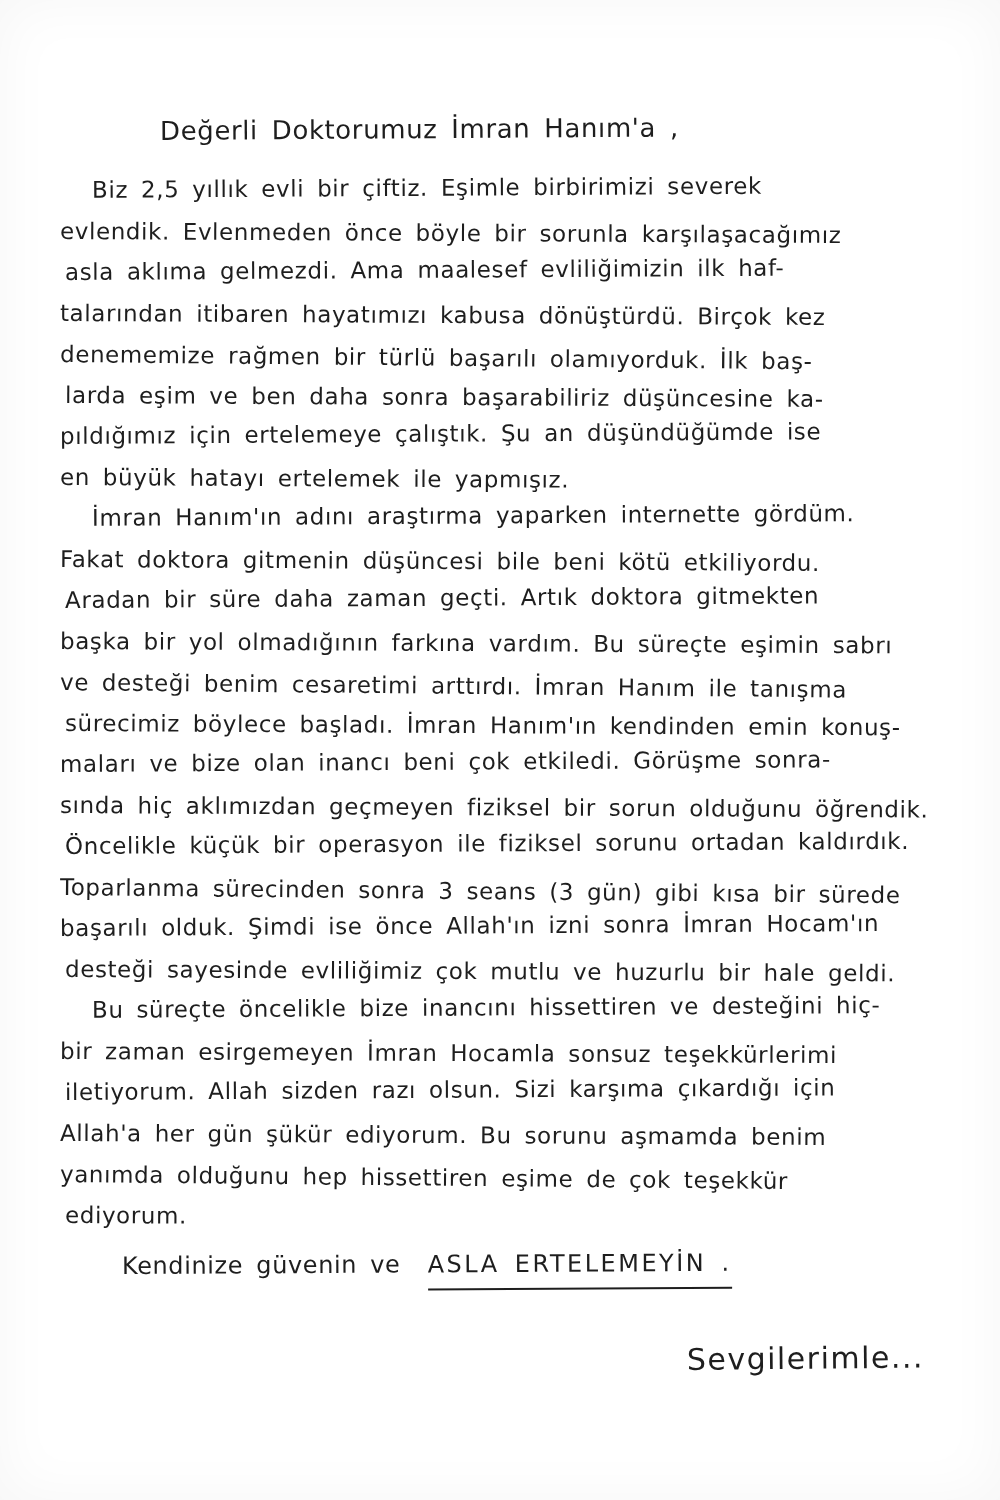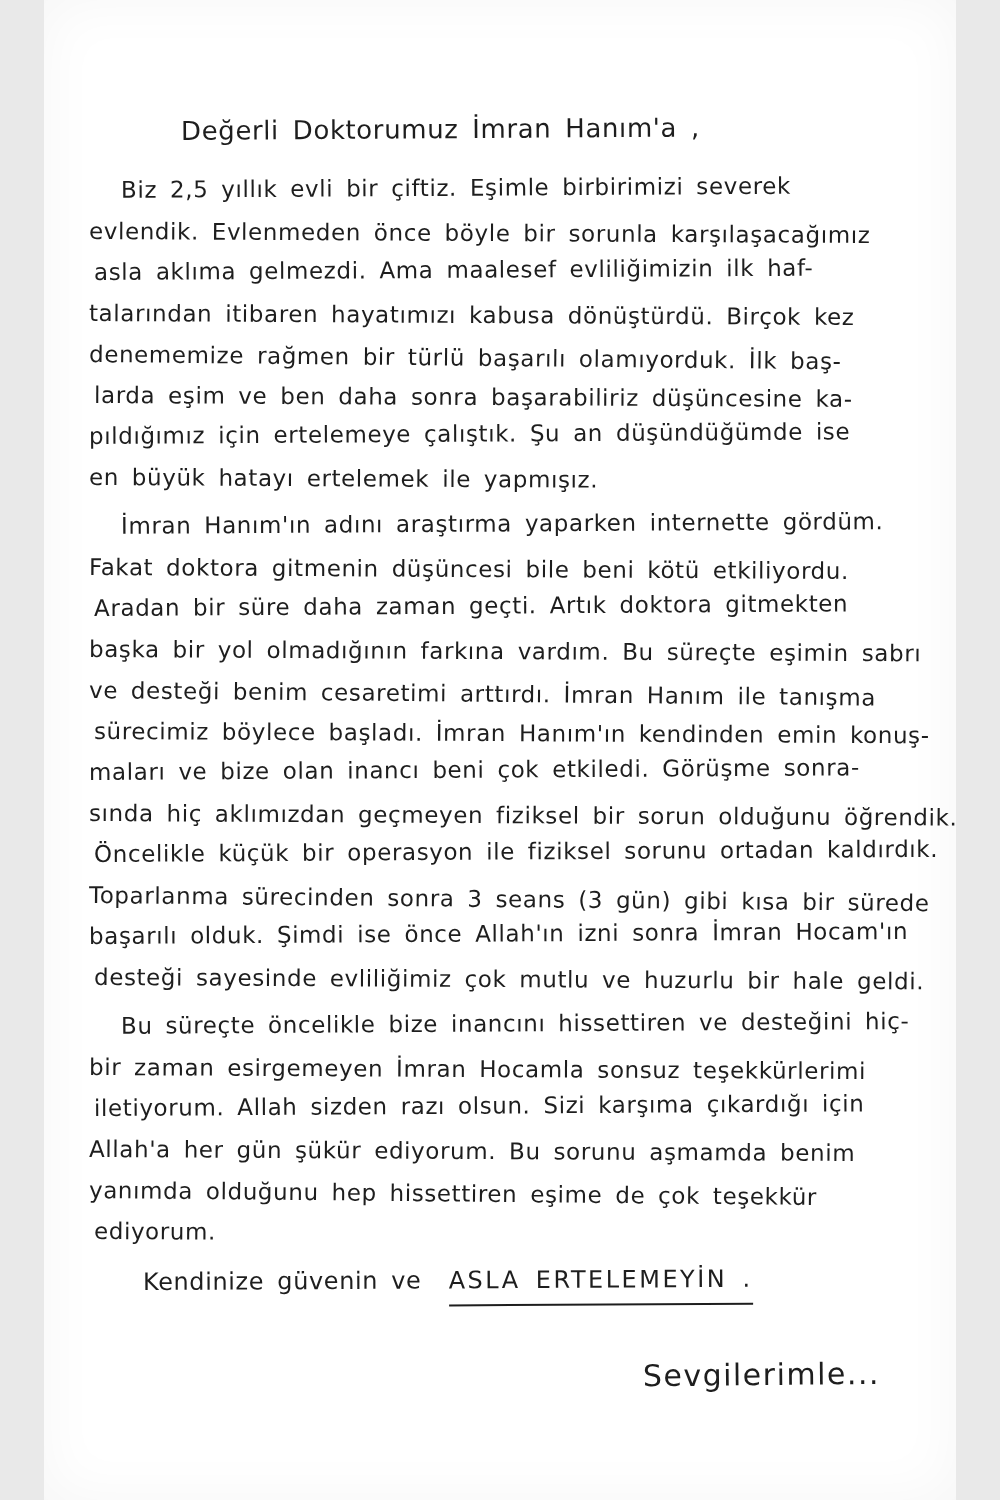--- a/index.html
+++ b/index.html
@@ -2,48 +2,48 @@
 <html lang="tr"><head>
 <meta charset="utf-8">
 <style>
   html, body {
     margin: 0;
     padding: 0;
     background: #e9e9e9;
   }
   .page {
     position: relative;
-    width: 912px;
+    width: 1000px;
     height: 1500px;
     margin: 0 auto;
     background: #ffffff;
     box-shadow: inset 0 0 60px rgba(0,0,0,0.04);
     overflow: hidden;
     box-sizing: border-box;
-    padding: 108px 58px 40px 37px;
+    padding: 108px 58px 40px 60px;
     font-family: "DejaVu Sans", cursive, sans-serif;
     color: #1e1e1e;
   }
   .line {
     white-space: nowrap;
     font-size: 23px;
     line-height: 41px;
     min-height: 41px;
     letter-spacing: 0.6px;
     word-spacing: 5px;
     transform-origin: left center;
   }
   .salutation {
     margin-left: 100px;
     font-size: 26px;
     line-height: 46px;
     margin-bottom: 16px;
     transform: rotate(-0.4deg);
   }
-  .para { margin: 8px; }
+  .para { margin: 0; }
   .para .line:nth-child(odd)  { transform: rotate(-0.35deg); }
   .para .line:nth-child(even) { transform: rotate(0.3deg); }
   .para .line:nth-child(3n)   { margin-left: 5px; }
   .para .line:nth-child(5n)   { transform: rotate(0.55deg); }
   .indent-first { text-indent: 32px; }
   .closing {
     margin-top: 10px;
     margin-left: 62px;
     font-size: 24px;
     transform: rotate(-0.3deg);

